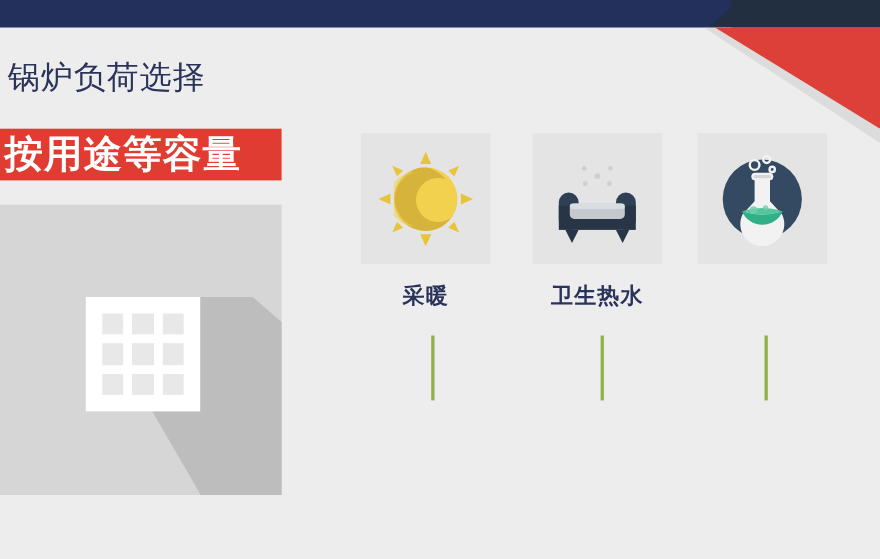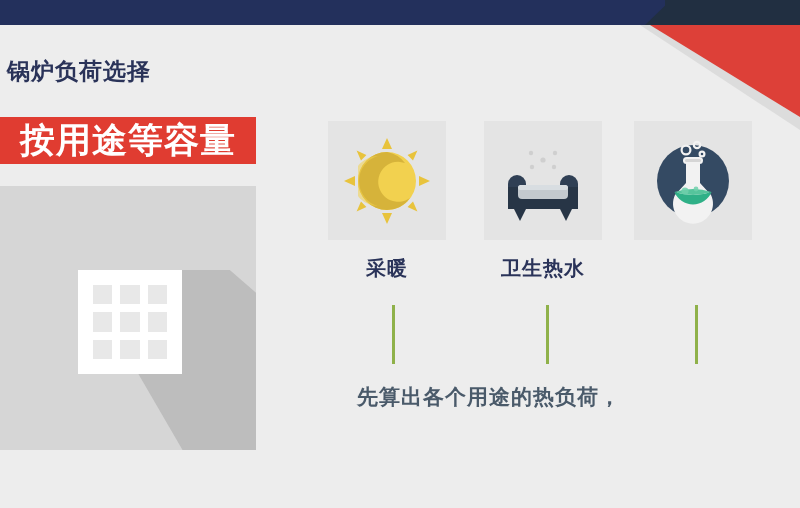--- a/index.html
+++ b/index.html
@@ -24,30 +24,30 @@
   .corner-shadow   { position:absolute; left:640px; top:25px; width:160px; height:105px;
                      background:#dcdcdc;
                      clip-path:polygon(0 0, 100% 0, 100% 100%); }
   .corner-red      { position:absolute; left:650px; top:25px; width:150px; height:92px;
                      background:#dd4038;
                      clip-path:polygon(0 0, 100% 0, 100% 100%); }
 
   
   .page-title {
     position:absolute; left:7px; top:57px;
-    font-size:23px; line-height:28px; font-weight:700;
+    font-size:29px; line-height:28px; font-weight:400;
     color:#2a3359; letter-spacing:1px;
     white-space:nowrap;
   }
   .red-banner {
     position:absolute; left:0; top:117px; width:256px; height:47px;
     background:#e03c31;
   }
   .red-banner-text {
-    position:absolute; left:16px; top:117px; width:223px; height:47px;
+    position:absolute; left:0; top:117px; width:223px; height:47px;
     display:flex; align-items:center;
     padding-left:4px;
     font-size:35px; font-weight:700; color:#ffffff;
     letter-spacing:1px; white-space:nowrap;
   }
 
   
   .left-panel { position:absolute; left:0; top:186px; width:256px; height:264px;
                 background:#d6d6d6; overflow:hidden; }
   .left-shadow {
@@ -191,16 +191,15 @@
   </div>
 
   <div class="label label-2">卫生热水</div>
   <div class="label label-1">采暖</div>
 
   <div class="connector connector-1"></div>
   <div class="connector connector-2"></div>
   <div class="connector connector-3"></div>
 
   <div class="caption">
-    <div class="caption-line">先算出各个用途的热负荷，</div>
   </div>
 
 </div>
 
 </body></html>

